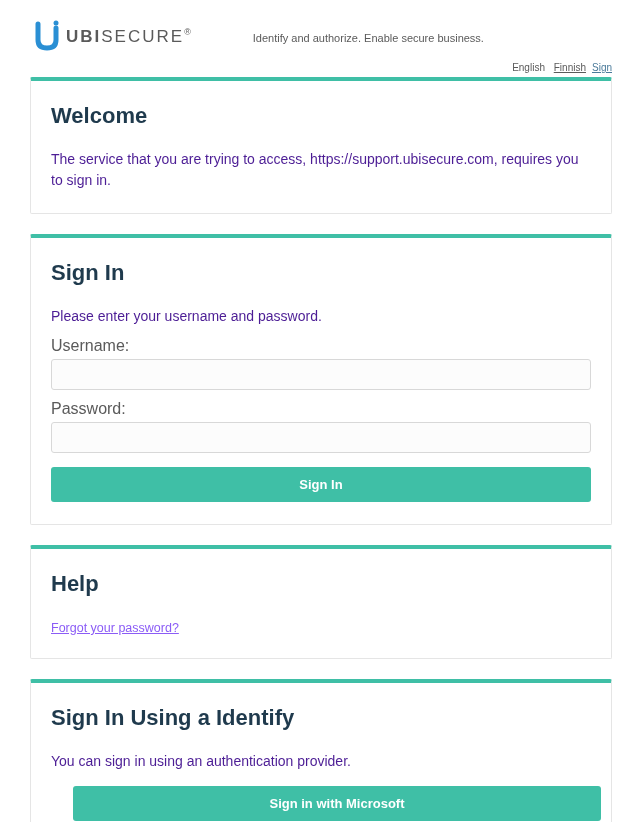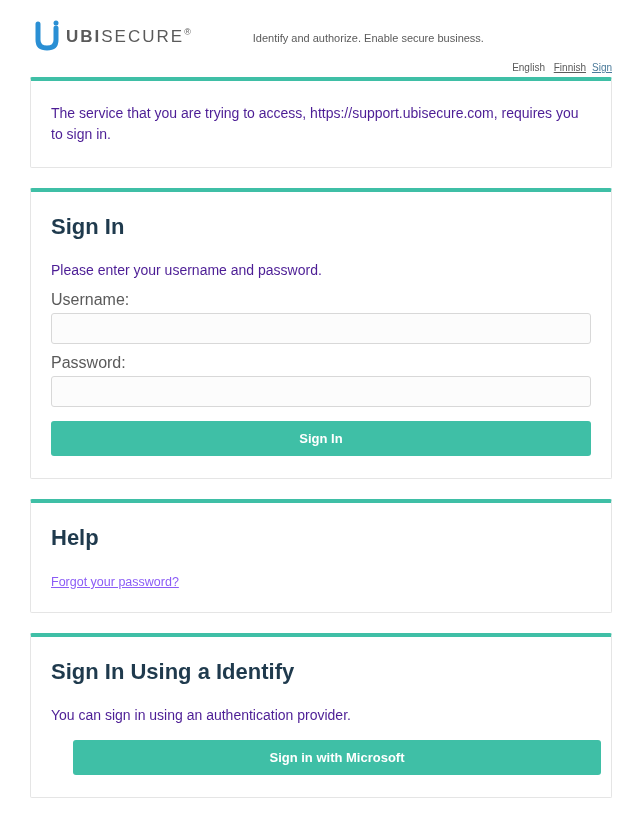--- a/index.html
+++ b/index.html
@@ -100,20 +100,21 @@
 
 <div class="topbar">
   <div class="langs">
     <a href="#">English</a>
     <a href="#" class="active">Finnish</a>
   </div>
   <a href="#" class="exit">Sign</a>
 </div>
 
 <div class="card">
+  <h2>Welcome</h2>
   <p>The service that you are trying to access, https://support.ubisecure.com, requires you to sign in.</p>
 </div>
 
 <div class="card">
   <h2>Sign In</h2>
   <p>Please enter your username and password.</p>
   <div class="label">Username:</div>
   <input type="text" class="input" style="">
   <div class="label">Password:</div>
   <input type="password" class="input" style="">

